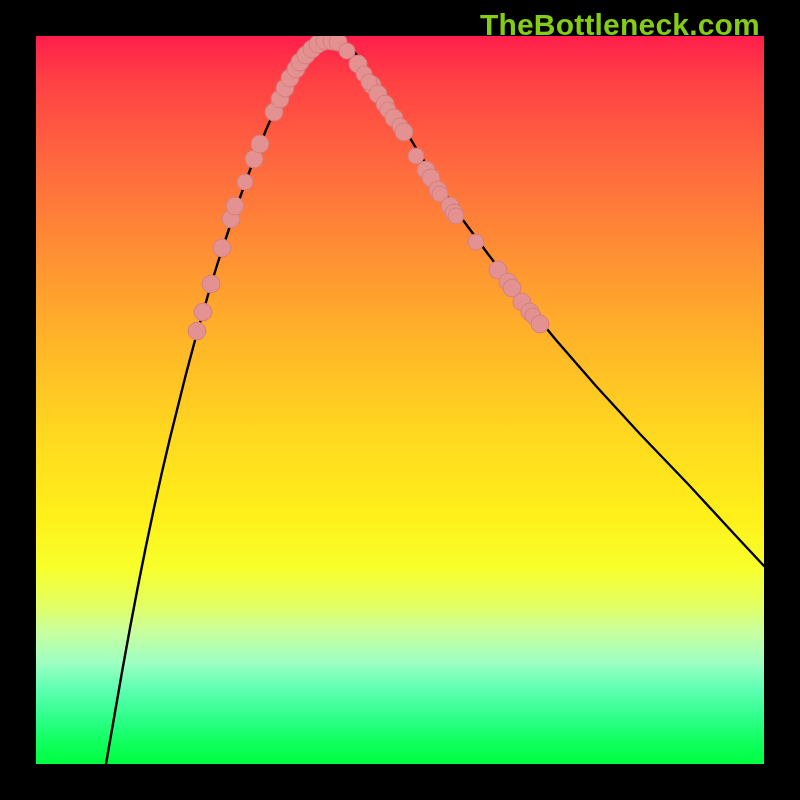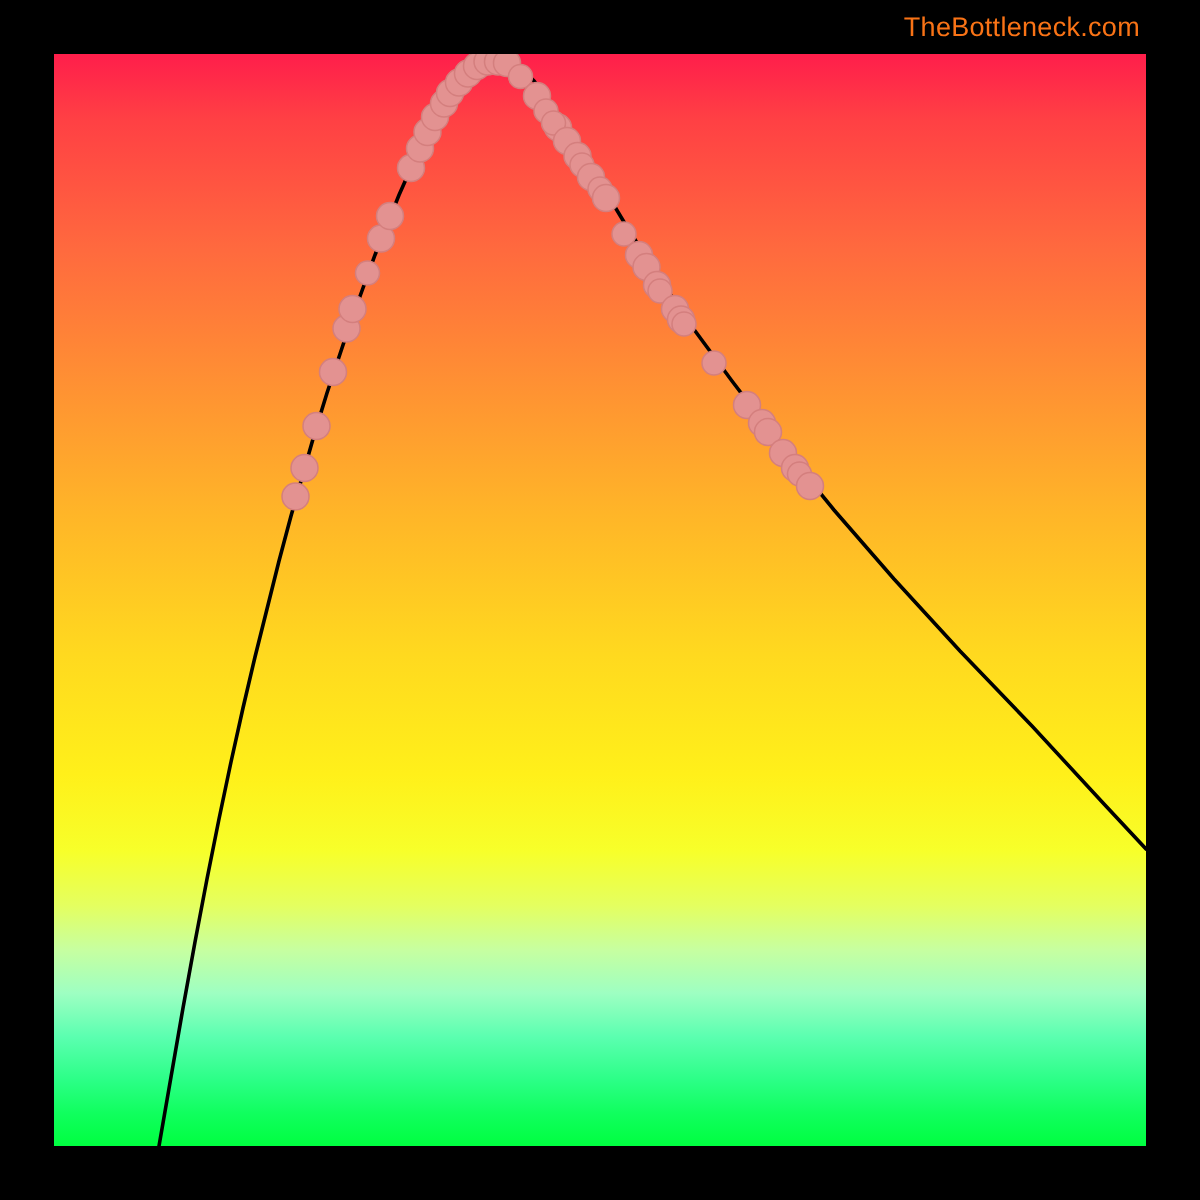--- a/index.html
+++ b/index.html
@@ -38,23 +38,23 @@
       #2bff86 94%,
       #10ff5e 97%,
       #00ff40 100%
     );
   }
   .watermark {
     position: absolute;
     top: 8px;
     right: 40px;
     font-family: Arial, Helvetica, sans-serif;
-    font-size: 18px;
-    font-weight: 400;
-    color: #f97316;
+    font-size: 30px;
+    font-weight: 700;
+    color: #84cc16;
     letter-spacing: 0.2px;
     user-select: none;
   }
   svg {
     position: absolute;
     left: 0;
     top: 0;
   }
 </style>
 </head>

